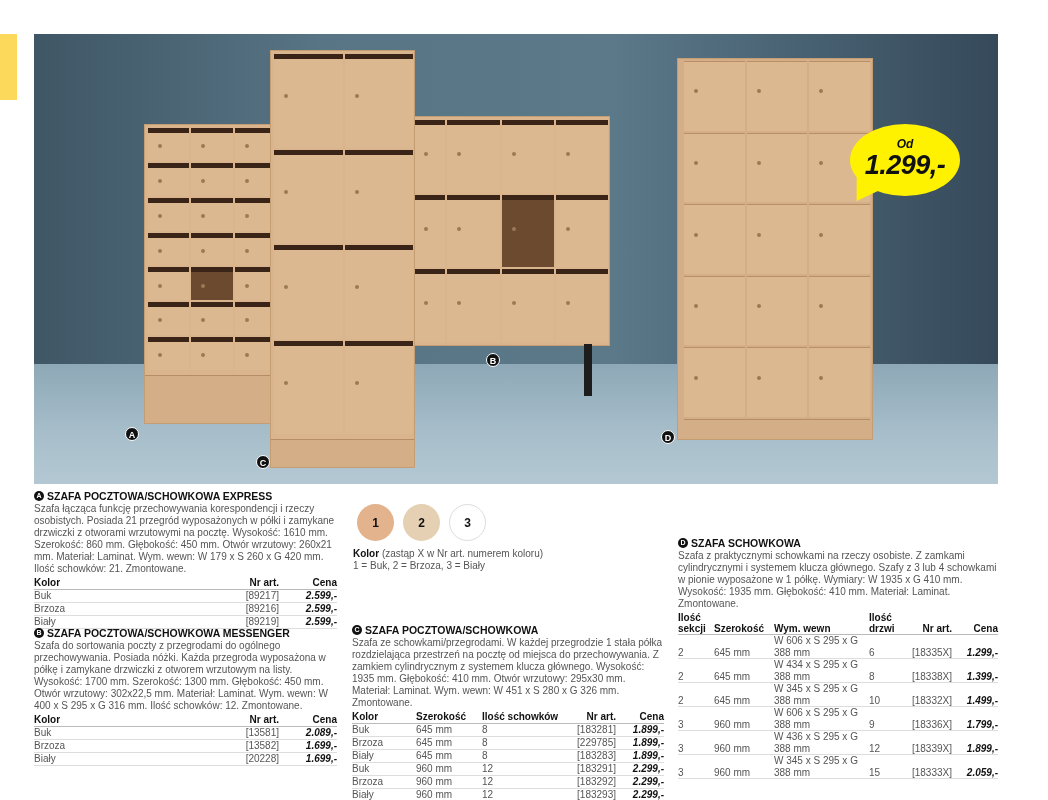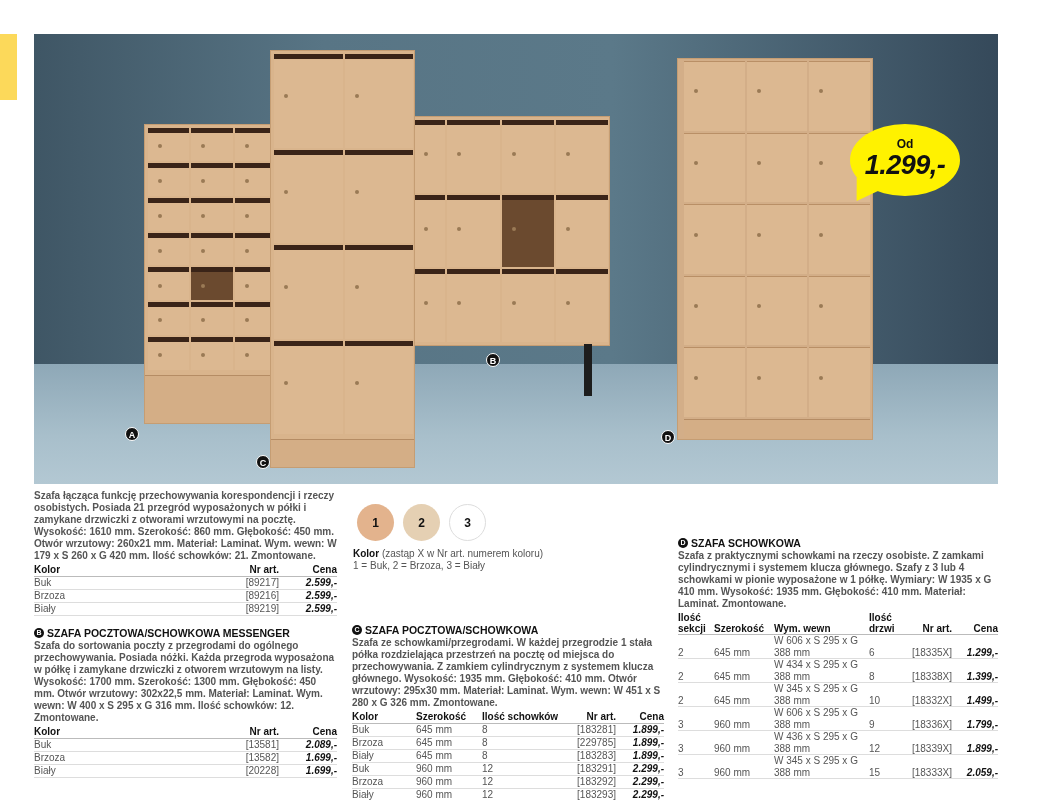--- a/index.html
+++ b/index.html
@@ -14,27 +14,27 @@
   .cell { background: #dcb891; position: relative; border-top: 5px solid #3a2418; }
   .cell.noslot { border-top: 1px solid #b98f66; }
   .cell::after { content: ""; position: absolute; width: 4px; height: 4px; border-radius: 50%; background: #9a7a55; left: 10px; top: 40%; }
   .cell.open { background: #6b4a2f; }
   .plinth { position: absolute; background: #d4ae86; border-top: 1px solid #b58c64; }
   .leg { position: absolute; width: 8px; background: #1d1d1d; }
   .label-circle { position: absolute; width: 14px; height: 14px; border-radius: 50%; background: #111; color: #fff; font-size: 9px; font-weight: bold; text-align: center; line-height: 14px; border: 1px solid #fff; }
   .bubble { position: absolute; left: 850px; top: 124px; width: 110px; height: 80px; }
   .bubble .body { position: absolute; left: 0; top: 0; width: 110px; height: 72px; background: #fff200; border-radius: 50%; }
   .bubble .tail { position: absolute; left: 2px; top: 58px; width: 0; height: 0; border-left: 8px solid transparent; border-right: 22px solid transparent; border-top: 22px solid #fff200; transform: rotate(20deg); }
-  .bubble .od { position: absolute; left: 0; width: 110px; top: 13px; text-align: center; font-size: 12px; font-weight: bold; color: #111; }
+  .bubble .od { position: absolute; left: 0; width: 110px; top: 13px; text-align: center; font-size: 12px; font-style: italic; font-weight: bold; color: #111; }
   .bubble .price { position: absolute; left: 0; width: 110px; top: 26px; text-align: center; font-size: 27px; font-style: italic; font-weight: bold; color: #111; letter-spacing: -0.5px; }
 
   .section { position: absolute; font-size: 10px; line-height: 12px; color: #444; }
   .section h3 { font-size: 10.5px; font-weight: bold; color: #111; margin-bottom: 1px; display: flex; align-items: center; gap: 3px; }
   .badge { display: inline-block; width: 10px; height: 10px; border-radius: 50%; background: #111; color: #fff; font-size: 7px; text-align: center; line-height: 10px; font-weight: bold; }
-  .desc { color: #555; font-weight: bold; }
+  .desc { color: #555; }
   table { border-collapse: collapse; width: 100%; margin-top: 2px; }
   th { text-align: left; font-weight: bold; color: #111; font-size: 10px; padding: 0; border-bottom: 1px solid #bbb; }
   td { padding: 0; color: #555; border-bottom: 1px solid #ddd; font-size: 10px; height: 12px; }
   .r { text-align: right; }
   .price-cell { text-align: right; font-weight: bold; font-style: italic; color: #111; }
   .swatches { position: absolute; left: 357px; top: 504px; display: flex; gap: 9px; }
   .swatch { width: 37px; height: 37px; border-radius: 50%; display: flex; align-items: center; justify-content: center; font-weight: bold; font-size: 12px; color: #111; }
   .kolor-note { position: absolute; left: 353px; top: 548px; font-size: 10px; line-height: 12px; color: #555; }
   .kolor-note b { color: #111; }
   .footer { position: absolute; left: 16px; top: 773px; font-size: 16px; color: #222; margin-top: 43px; }
@@ -138,20 +138,24 @@
 </div>
 
 <div class="bubble">
   <div class="tail"></div>
   <div class="body"></div>
   <div class="od">Od</div>
   <div class="price">1.299,-</div>
 </div>
 
 <div class="section" style="left:34px;top:490px;width:303px;">
+  <h3>
+      <span class="badge">A</span>
+      <span>SZAFA POCZTOWA/SCHOWKOWA EXPRESS</span>
+    </h3>
   <p class="desc">Szafa łącząca funkcję przechowywania korespondencji i rzeczy osobistych. Posiada 21 przegród wyposażonych w półki i zamykane drzwiczki z otworami wrzutowymi na pocztę. Wysokość: 1610 mm. Szerokość: 860 mm. Głębokość: 450 mm. Otwór wrzutowy: 260x21 mm. Materiał: Laminat. Wym. wewn: W 179 x S 260 x G 420 mm. Ilość schowków: 21. Zmontowane.</p>
   <table>
     <thead>
         <tr>
       <th>Kolor</th>
       <th class="r">Nr art.</th>
       <th class="r" style="width:58px">Cena</th>
     </tr>
       </thead>
     <tbody id="tbodyA">

